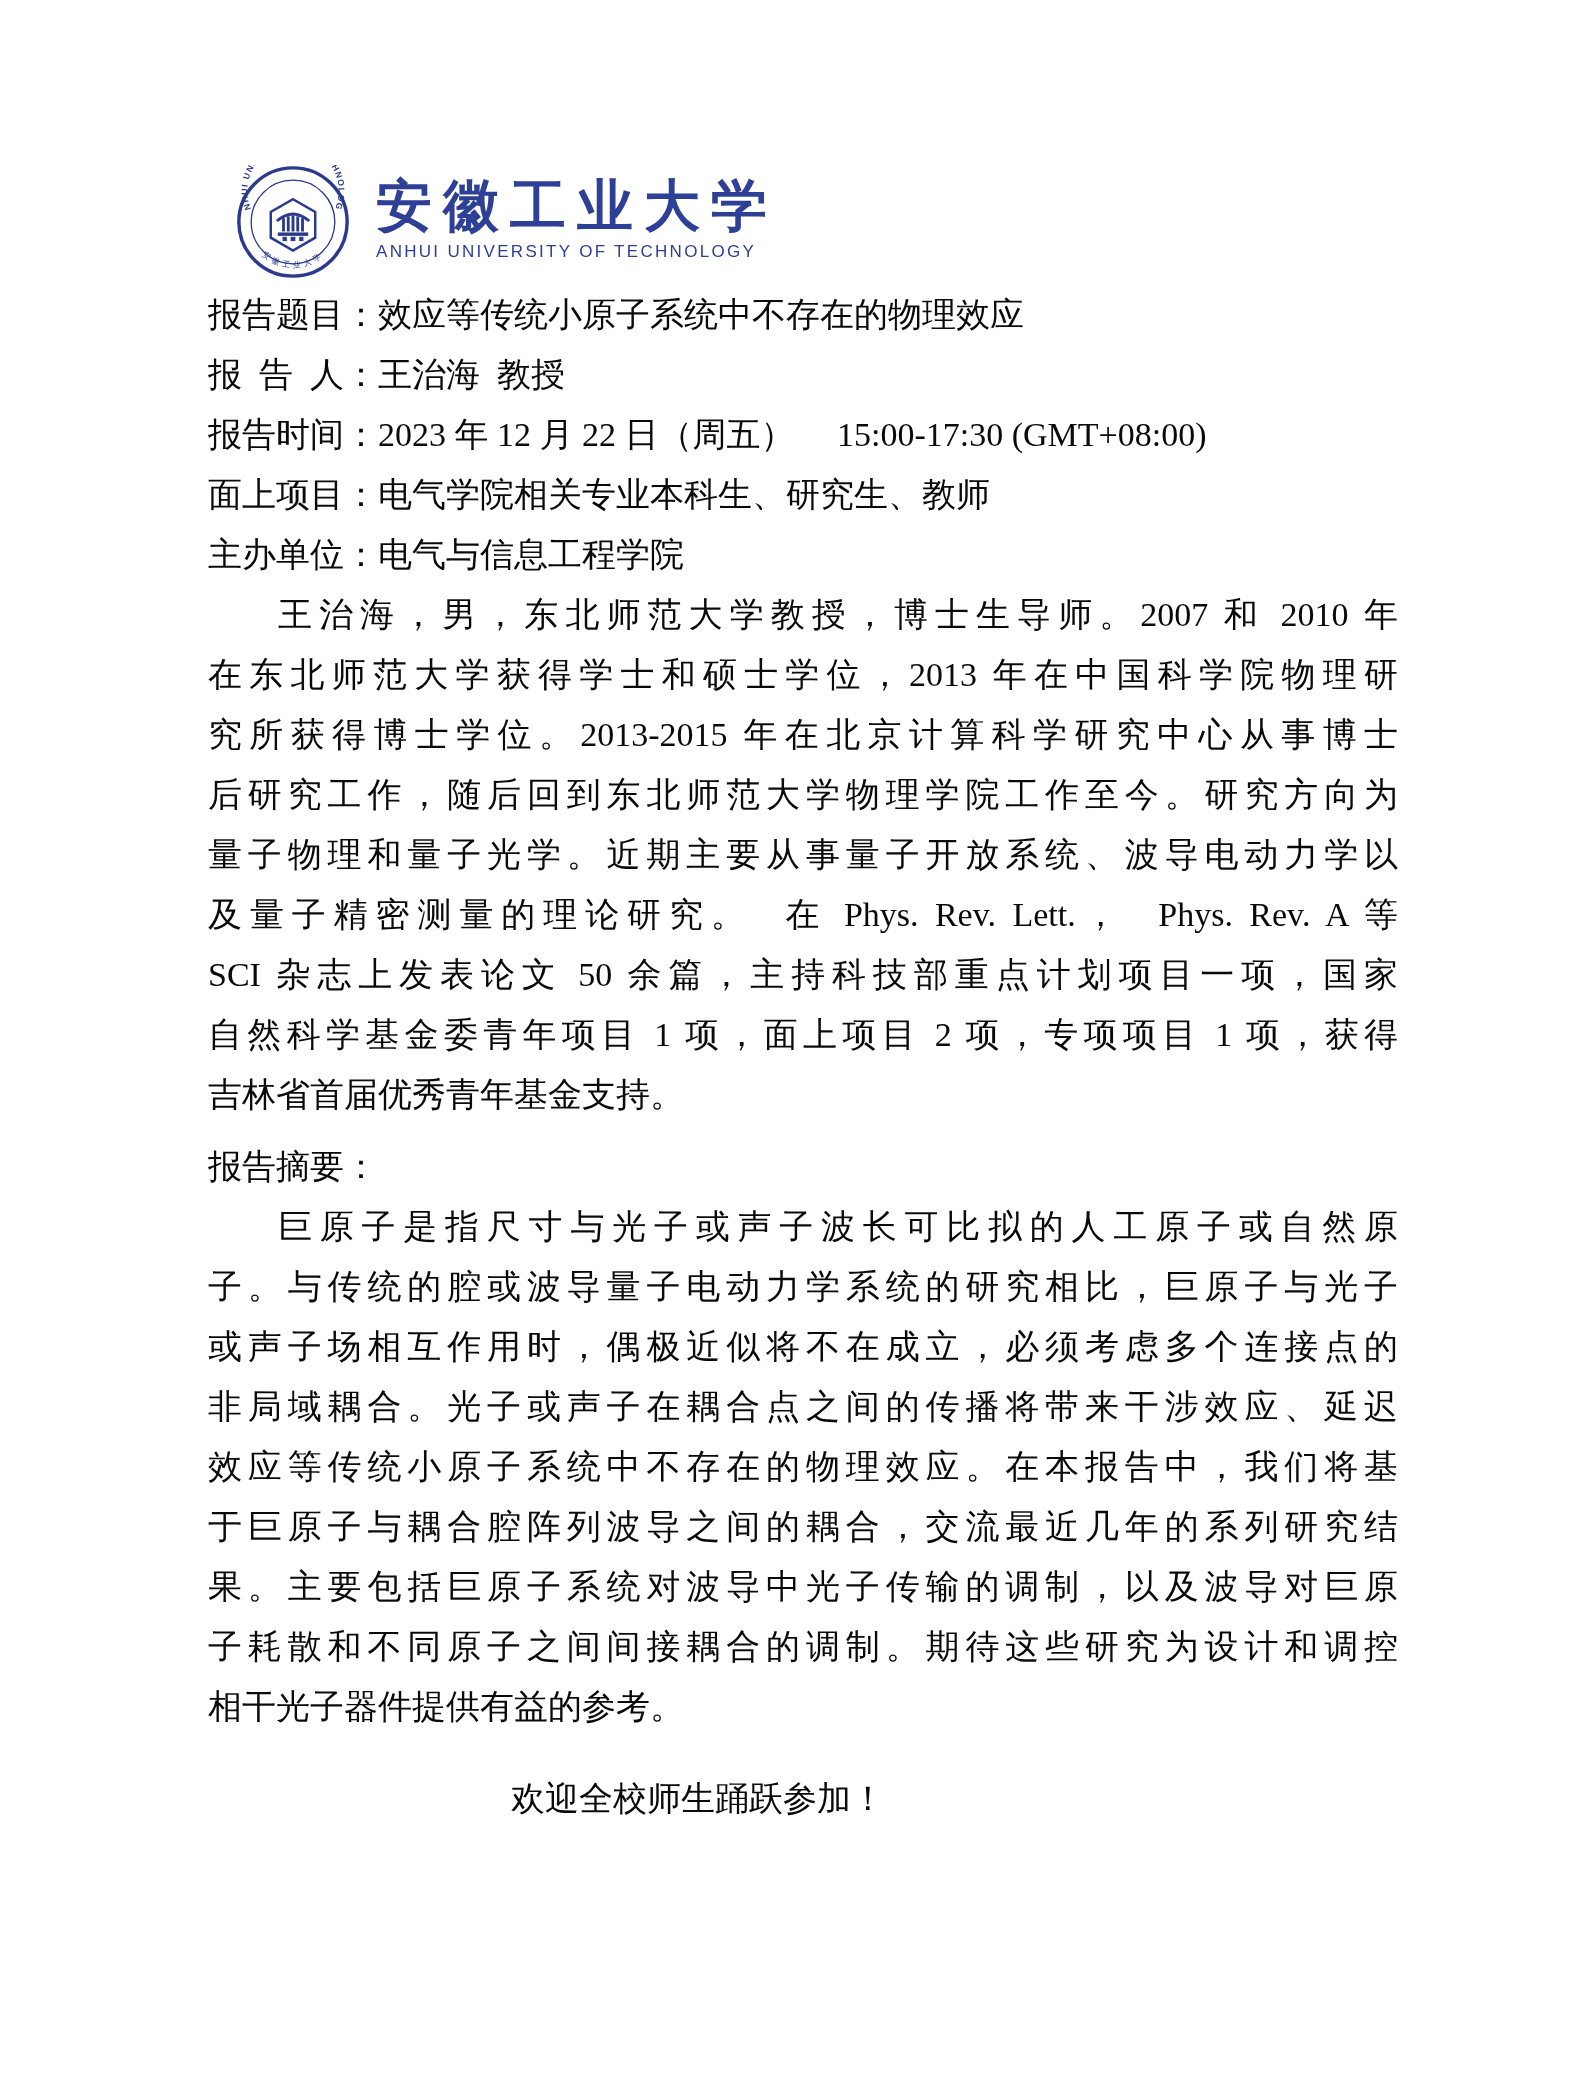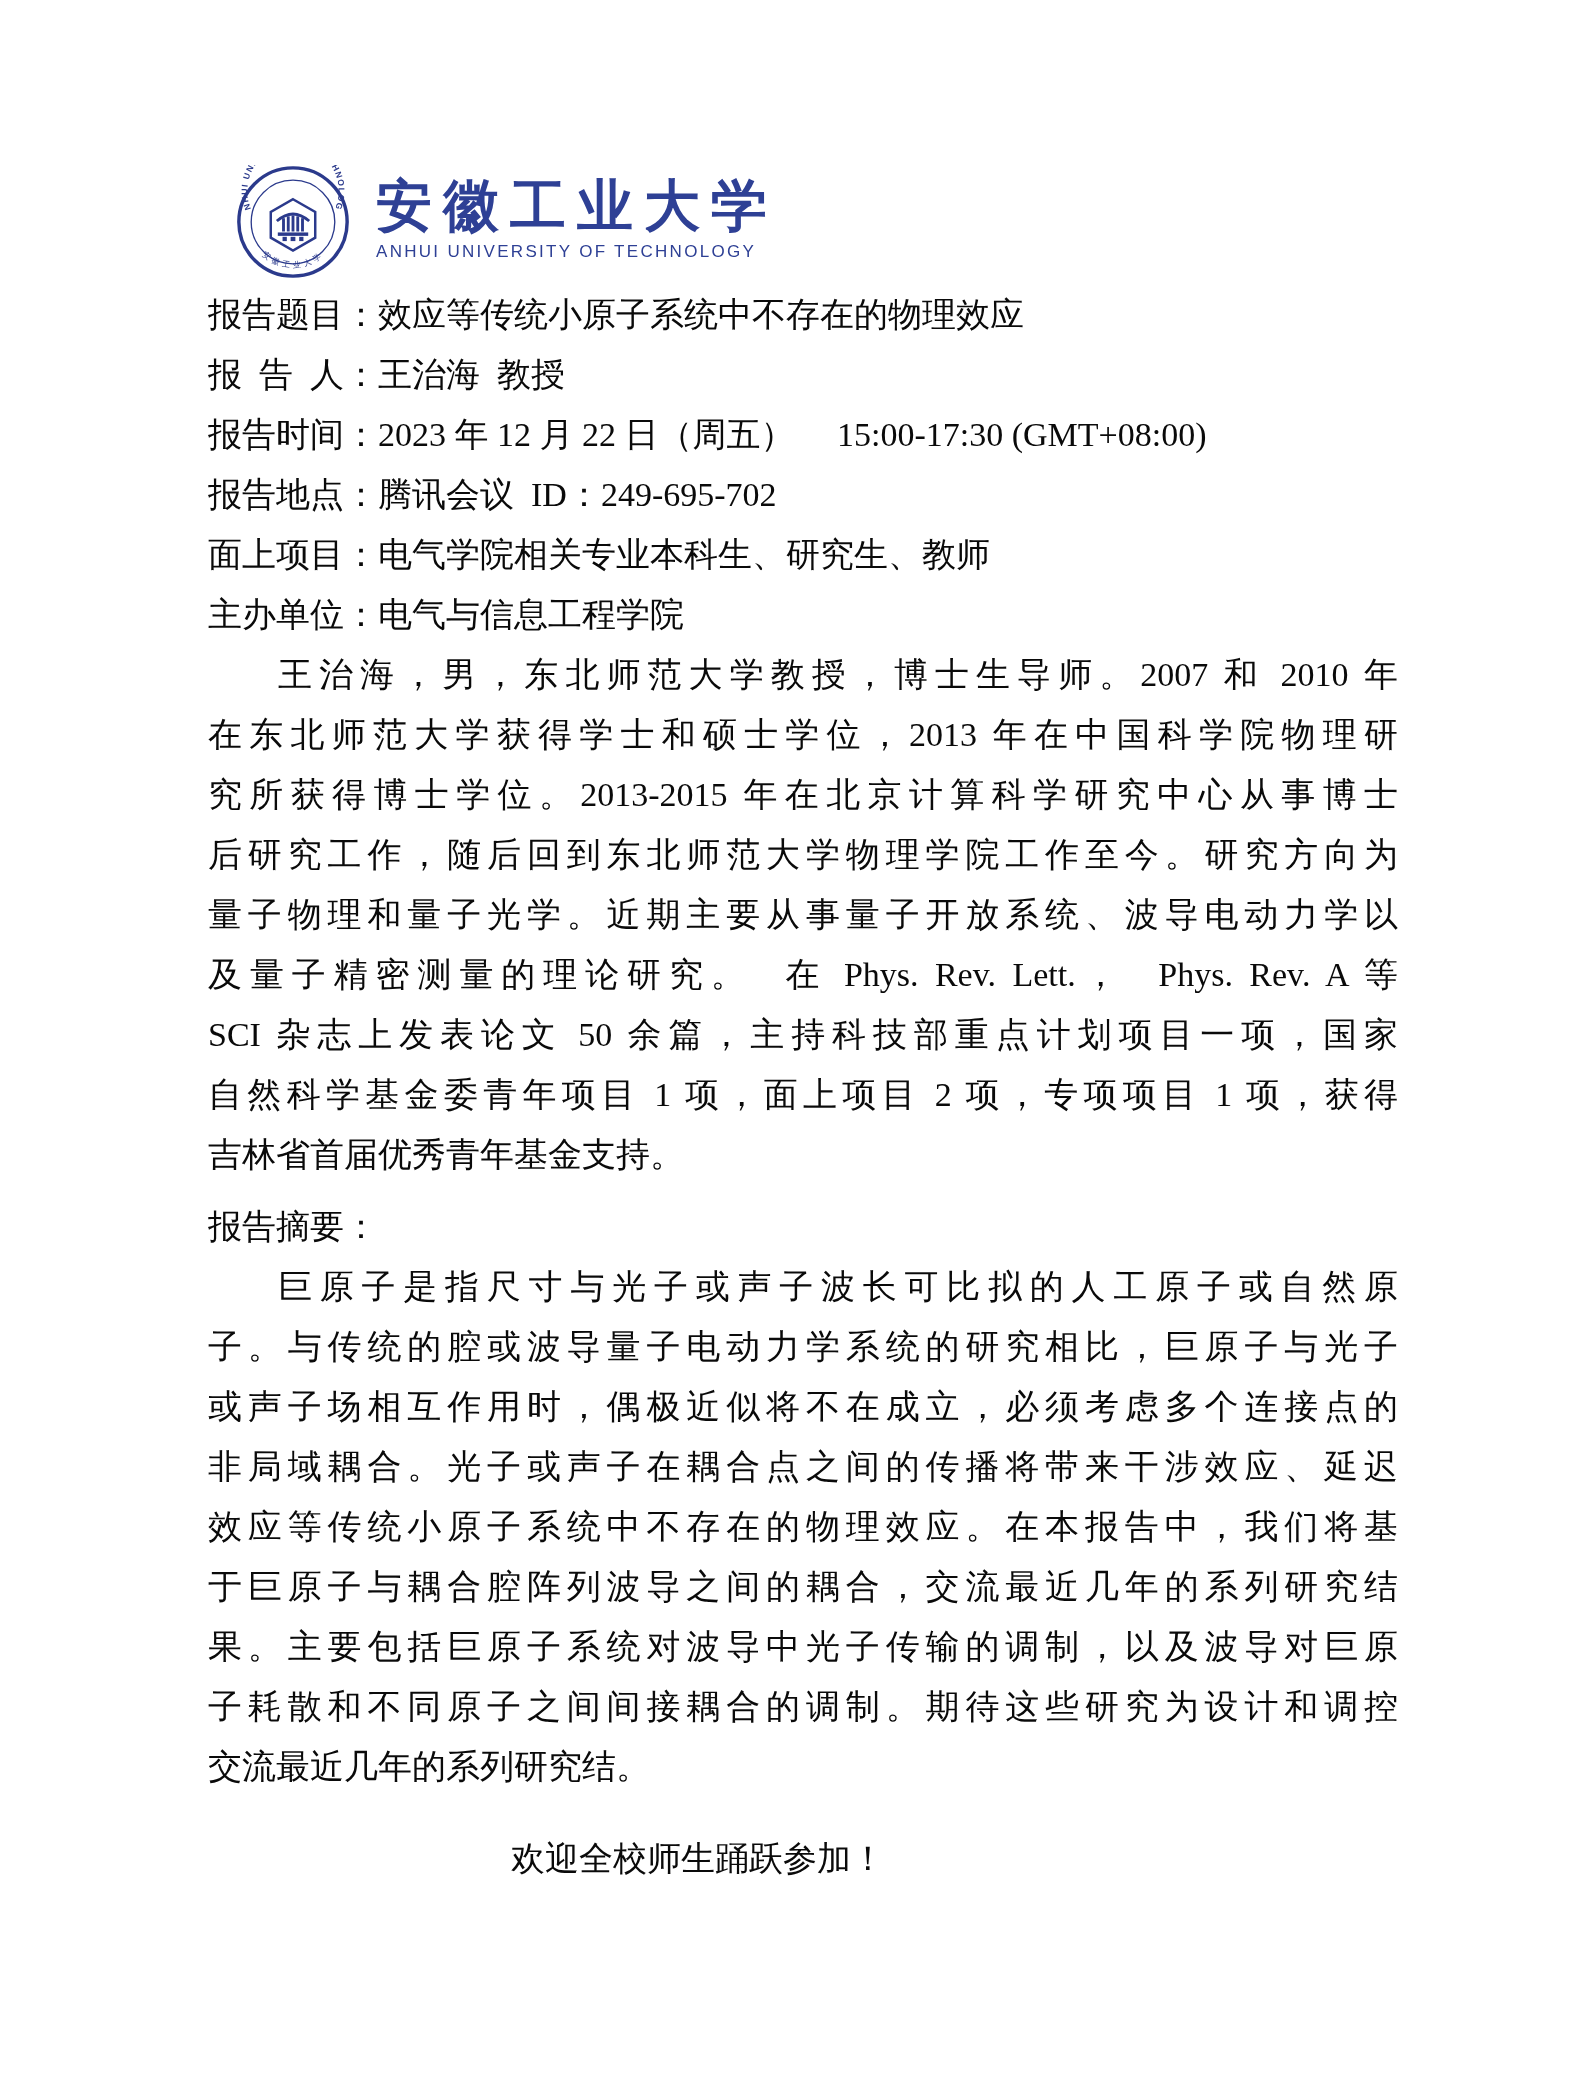--- a/index.html
+++ b/index.html
@@ -68,21 +68,20 @@
     <div class="logo-names">
       <div class="cn-name">安徽工业大学</div>
       <div class="en-name">ANHUI UNIVERSITY OF TECHNOLOGY</div>
     </div>
   </div>
 
   <div class="info">
     <div class="line"><span>报告题目：</span><span>效应等传统小原子系统中不存在的物理效应</span></div>
     <div class="line"><span>报  告  人：</span><span>王治海  教授</span></div>
     <div class="line"><span>报告时间：</span><span>2023 年 12 月 22 日（周五）     15:00-17:30 (GMT+08:00)</span></div>
-    <div class="line"><span>报告地点：</span><span>腾讯会议  ID：249-695-702</span></div>
     <div class="line"><span>面上项目：</span><span>电气学院相关专业本科生、研究生、教师</span></div>
     <div class="line"><span>主办单位：</span><span>电气与信息工程学院</span></div>
   </div>
 
   <div class="para">
     <div class="line just indent">王治海，男，东北师范大学教授，博士生导师。2007 和 2010 年</div>
     <div class="line just">在东北师范大学获得学士和硕士学位，2013 年在中国科学院物理研</div>
     <div class="line just">究所获得博士学位。2013-2015 年在北京计算科学研究中心从事博士</div>
     <div class="line just">后研究工作，随后回到东北师范大学物理学院工作至今。研究方向为</div>
     <div class="line just">量子物理和量子光学。近期主要从事量子开放系统、波导电动力学以</div>
@@ -97,20 +96,20 @@
   <div class="line">报告摘要：</div>
   <div class="para">
     <div class="line just indent">巨原子是指尺寸与光子或声子波长可比拟的人工原子或自然原</div>
     <div class="line just">子。与传统的腔或波导量子电动力学系统的研究相比，巨原子与光子</div>
     <div class="line just">或声子场相互作用时，偶极近似将不在成立，必须考虑多个连接点的</div>
     <div class="line just">非局域耦合。光子或声子在耦合点之间的传播将带来干涉效应、延迟</div>
     <div class="line just">效应等传统小原子系统中不存在的物理效应。在本报告中，我们将基</div>
     <div class="line just">于巨原子与耦合腔阵列波导之间的耦合，交流最近几年的系列研究结</div>
     <div class="line just">果。主要包括巨原子系统对波导中光子传输的调制，以及波导对巨原</div>
     <div class="line just">子耗散和不同原子之间间接耦合的调制。期待这些研究为设计和调控</div>
-    <div class="line">交流最近几年的系列研究结。</div>
+    <div class="line">相干光子器件提供有益的参考。</div>
   </div>
 
   <div class="sp18"></div>
 
   <div class="line footer">欢迎全校师生踊跃参加！</div>
 
 </div>
 
 </body></html>

